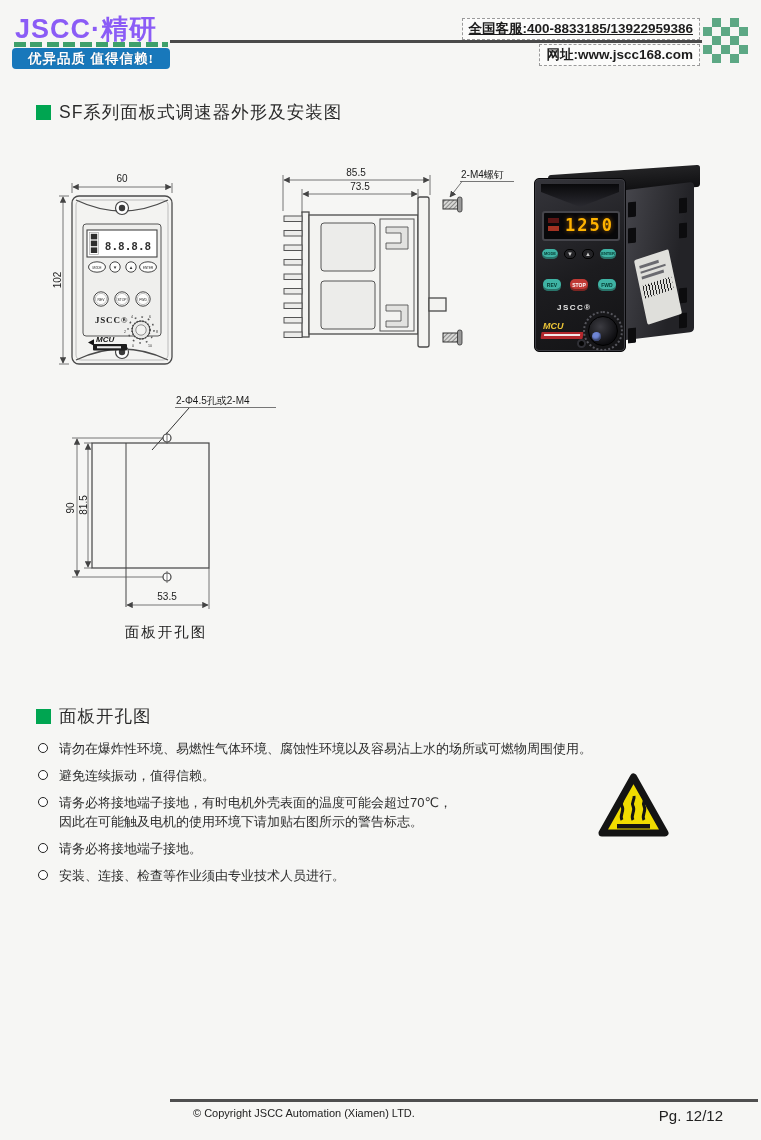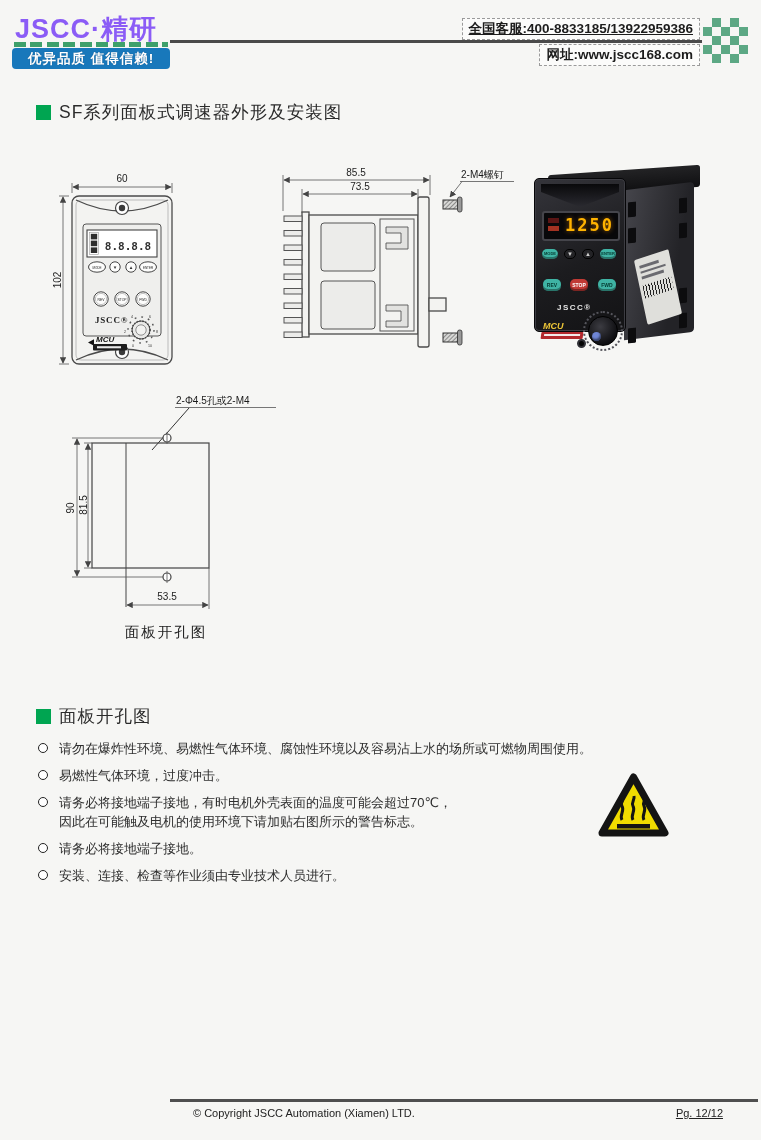--- a/index.html
+++ b/index.html
@@ -7,21 +7,21 @@
   body { background:#e9e9e7; font-family:"Liberation Sans","DejaVu Sans",sans-serif; }
   .page { position:relative; width:761px; height:1140px; margin:0 auto; background:#f6f6f4; overflow:hidden; color:#222; }
   .abs { position:absolute; }
 
   
   .logo-text { left:15px; top:11px; font-size:27px; font-weight:bold; color:#8b5cf6; letter-spacing:1px; }
   .logo-dashes { left:14px; top:42px; width:154px; height:5px;
      background:repeating-linear-gradient(90deg,#3ea06b 0 12px,transparent 12px 16.5px); }
   .slogan { left:12px; top:48px; width:158px; height:21px; background:#1878bb; border-radius:4px;
      color:#fff; font-weight:bold; font-size:13.5px; text-align:center; line-height:21px; letter-spacing:1px;
-     text-shadow:0 0 1px #0b4c7e; }
+     text-shadow:0 0 1px #0b4c7e;font-family:Liberation Serif, serif; }
   .header-line { left:170px; top:40px; width:532px; height:2.5px; background:#4a4a4a; }
   .contact-box { right:61px; border:1px dashed #9a9a9a; padding:1px 6px; font-size:13.5px; font-weight:bold;
      color:#1c1c1c; background:#fbfbfa; white-space:nowrap; }
   .contact-service { top:18px;text-decoration:underline; }
   .contact-web { top:44px; }
   .checker { right:13px; top:18px; width:45px; height:45px;
      background:repeating-conic-gradient(#5ca884 0% 25%, #f6f6f4 0% 50%); background-size:18px 18px; }
 
   
   .sec-head { display:flex; align-items:center; gap:8px;justify-content:space-between; }
@@ -56,21 +56,21 @@
   .ph-back { left:24px; top:2px; width:152px; height:22px; background:linear-gradient(#232325,#0f0f11);
      transform:skewY(-4deg); border-radius:3px; }
   .ph-side { left:100px; top:18px; width:70px; height:150px; transform:skewY(-7deg);
      background:linear-gradient(100deg,#46464c,#232327 70%); border-radius:0 4px 4px 0; }
   .vent { width:8px; height:15px; background:#0c0c0e; transform:skewY(-7deg); border-radius:1px; }
   .ph-label { left:116px; top:86px; width:36px; height:66px; background:#dfdfdb;
      transform:rotate(-12deg) skewY(-6deg); border-radius:2px; padding:4px 3px; }
   .lab-line { height:2.5px; background:#6a6a70; margin:3px 1px; }
   .lab-bar { margin-top:6px; height:13px;
      background:repeating-linear-gradient(90deg,#222 0 1px,transparent 1px 3px); }
-  .ph-front { left:10px; top:10px; width:92px; height:154px; border-radius:5px; border:1px solid #060608;
+  .ph-front { left:10px; top:10px; width:92px; height:174px; border-radius:5px; border:1px solid #060608;
      background:linear-gradient(155deg,#35353b,#1c1c1f 55%,#131315);
      box-shadow:inset 0 0 0 1px #3c3c42; }
   .ph-visor { position:absolute; left:6px; top:5px; width:78px; height:23px;
      background:linear-gradient(#09090b,#2a2a30); clip-path:polygon(0 0,100% 0,100% 35%,50% 100%,0 35%); }
   .ph-display { position:absolute; left:7px; top:32px; width:78px; height:30px; background:#08080a;
      border:2px solid #45454b; border-radius:3px; }
   .ph-ind { position:absolute; left:4px; width:11px; height:5px; }
   .ph-digits { position:absolute; right:4px; top:2px; font-family:"DejaVu Sans Mono",monospace;
      font-weight:bold; font-size:17px; color:#ffb300; letter-spacing:2px; text-shadow:0 0 5px rgba(255,150,0,.55); }
   .pbtn { position:absolute; border-radius:5px; font-size:4px; font-weight:bold; text-align:center; }
@@ -96,21 +96,21 @@
 
   
   .note-list { left:38px; top:740px; width:578px; list-style:none; }
   .note-item { display:flex; gap:11px; margin-bottom:9px; }
   .note-ring { flex:0 0 auto; width:10px; height:10px; border:1.6px solid #222; border-radius:50%; margin-top:3px; background:#fff; }
   .note-text { font-size:13px; line-height:1.4; color:#2e2e2e; white-space:pre-line; }
 
   
   .footer-line { left:170px; top:1099px; width:588px; height:2.5px; background:#4f4f4f; }
   .footer-copy { left:193px; top:1107px; font-size:11px; color:#222; }
-  .footer-page { right:38px; top:1107px; font-size:11px; color:#222;text-decoration:underline; }
+  .footer-page { right:38px; top:1107px; font-size:15px; color:#222; }
 </style>
 </head>
 <body>
 
 <div class="page">
 
   <div class="abs logo-text">JSCC·精研</div>
   <div class="abs logo-dashes"></div>
   <div class="abs slogan">优异品质 值得信赖!</div>
   <div class="abs header-line"></div>
@@ -326,21 +326,21 @@
     <span class="sec-txt">面板开孔图</span>
   </div>
 
   <ul class="abs note-list">
     <li class="note-item">
       <span class="note-ring"></span>
       <span class="note-text">请勿在爆炸性环境、易燃性气体环境、腐蚀性环境以及容易沾上水的场所或可燃物周围使用。</span>
     </li>
     <li class="note-item">
       <span class="note-ring"></span>
-      <span class="note-text">易燃性气体环境，过度冲击。</span>
+      <span class="note-text">避免连续振动，值得信赖。</span>
     </li>
     <li class="note-item">
       <span class="note-ring"></span>
       <span class="note-text">请务必将接地端子接地，有时电机外壳表面的温度可能会超过70℃，
 因此在可能触及电机的使用环境下请加贴右图所示的警告标志。</span>
     </li>
     <li class="note-item">
       <span class="note-ring"></span>
       <span class="note-text">请务必将接地端子接地。</span>
     </li>

